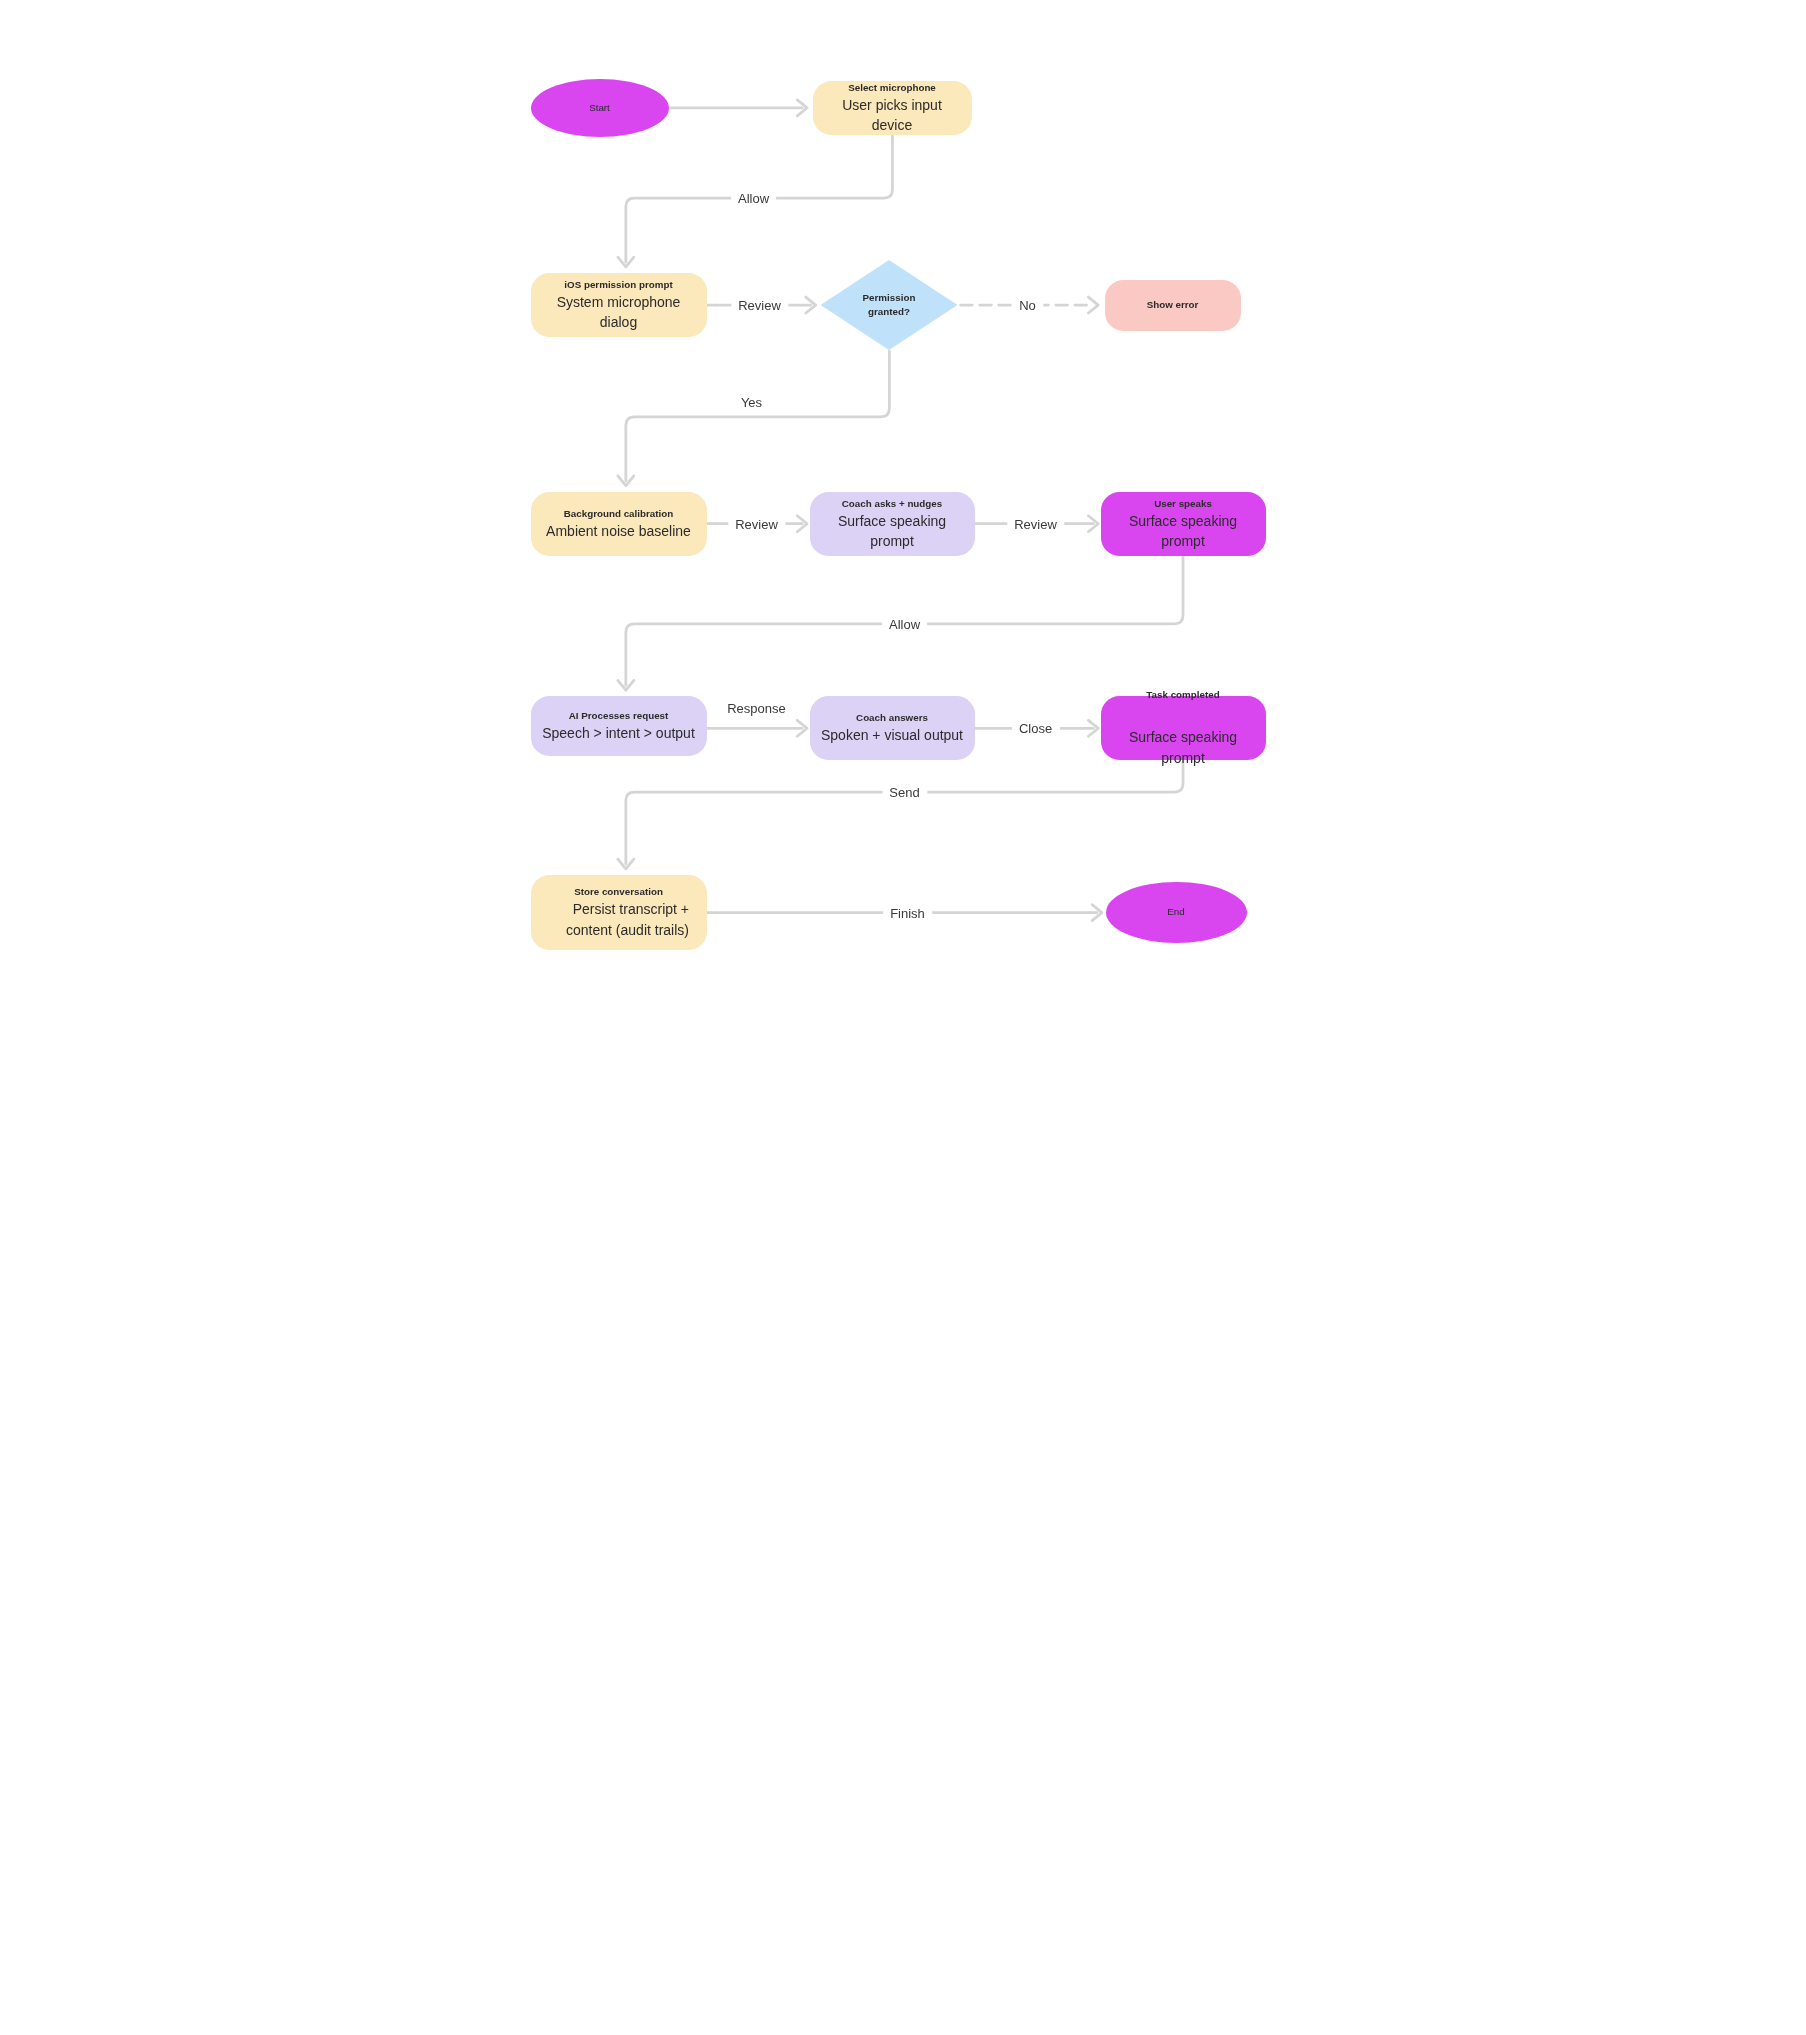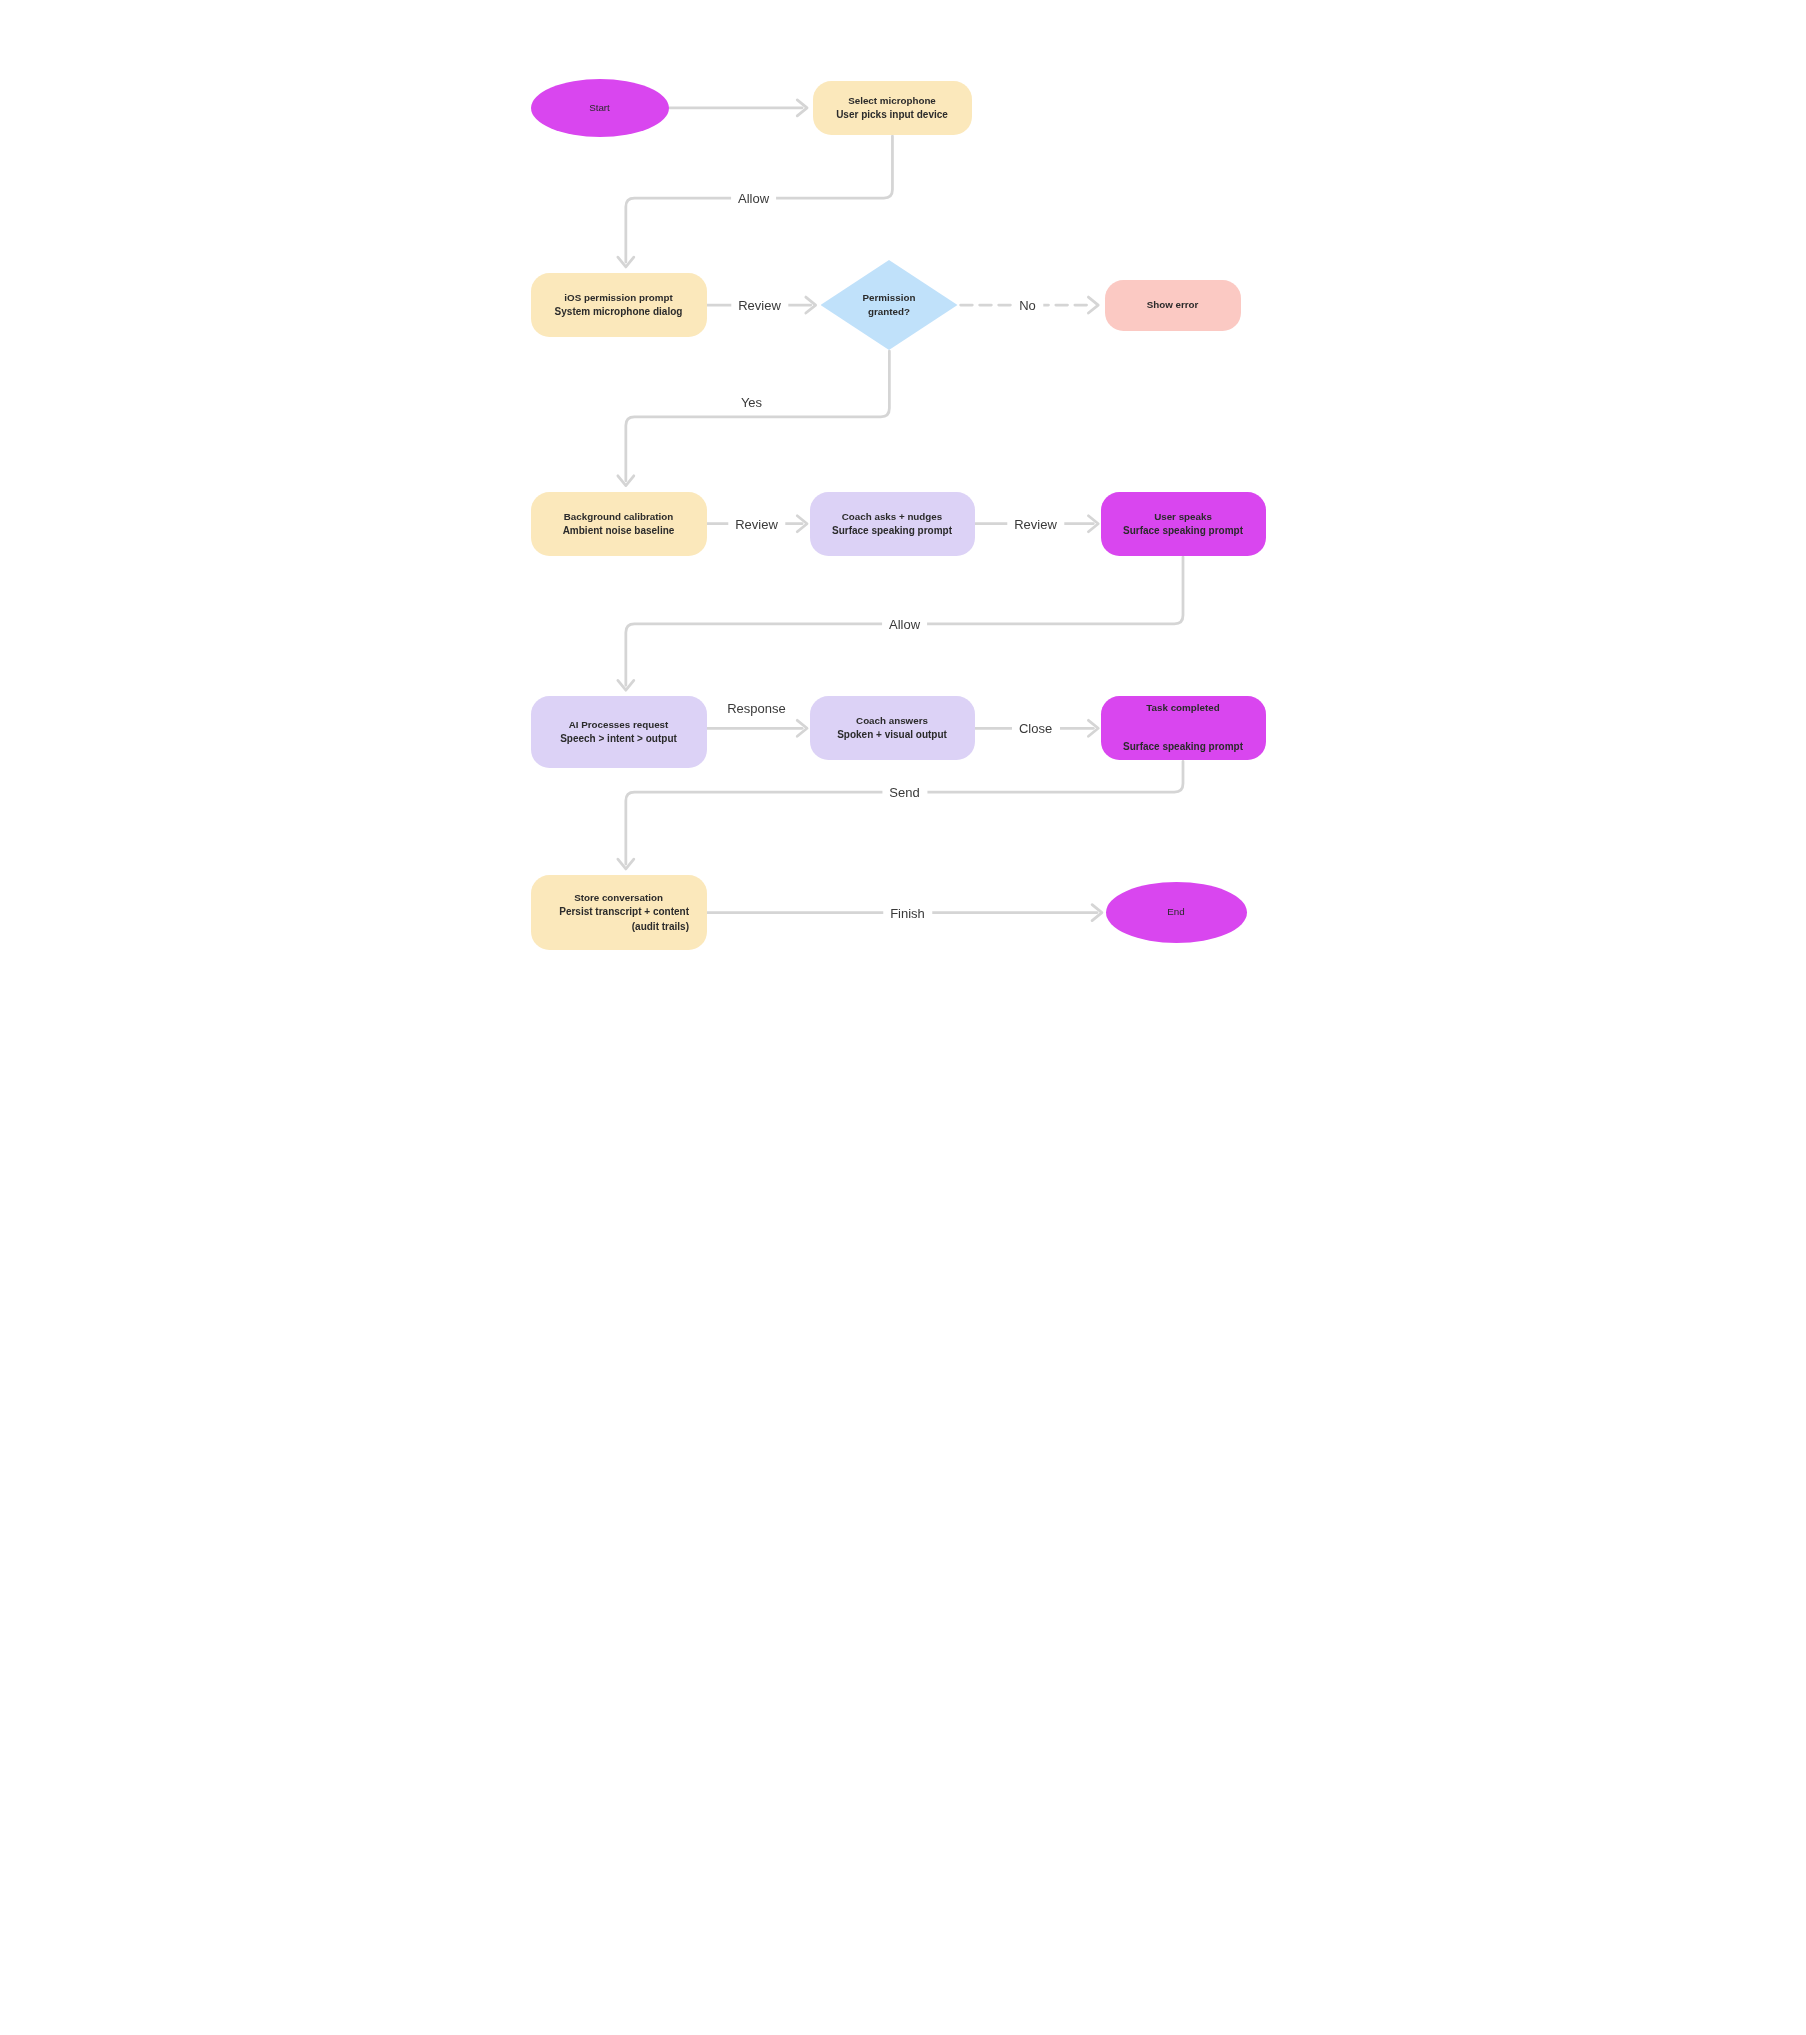--- a/index.html
+++ b/index.html
@@ -49,22 +49,22 @@
     color: #2b2b2b;
     box-sizing: border-box;
     padding: 4.9px 8.6px;
   }
   .node .t {
     font-size: 9.8px;
     font-weight: 700;
     line-height: 1.45;
   }
   .node .s {
-    font-size: 10px;
-    font-weight: 700;
+    font-size: 14px;
+    font-weight: 400;
     line-height: 1.45;
   }
   .node.plain .t { font-weight: 400; }
   .rect   { border-radius: 18.4px; }
   .ellipse { border-radius: 50%; }
   .diamond {
     clip-path: polygon(50% 0%, 100% 50%, 50% 100%, 0% 50%);
     padding: 0;
   }
   .diamond .t { width: 74px; }
@@ -158,21 +158,21 @@
   <div class="node rect purple" style="left:358px; top:492px; width:165px; height:64px;">
     <div class="t">Coach asks + nudges</div>
     <div class="s">Surface speaking prompt</div>
   </div>
 
   <div class="node rect green" style="left:649px; top:492px; width:165px; height:64px;">
     <div class="t">User speaks</div>
     <div class="s">Surface speaking prompt</div>
   </div>
 
-  <div class="node rect purple" style="left:79px; top:696px; width:176px; height:72px;">
+  <div class="node rect purple" style="left:79px; top:696px; width:176px; height:60px;">
     <div class="t">AI Processes request</div>
     <div class="s">Speech &gt; intent &gt; output</div>
   </div>
 
   <div class="node rect purple" style="left:358px; top:696px; width:165px; height:64px;">
     <div class="t">Coach answers</div>
     <div class="s">Spoken + visual output</div>
   </div>
 
   <div class="node rect green" style="left:649px; top:696px; width:165px; height:64px;gap:25px;">

